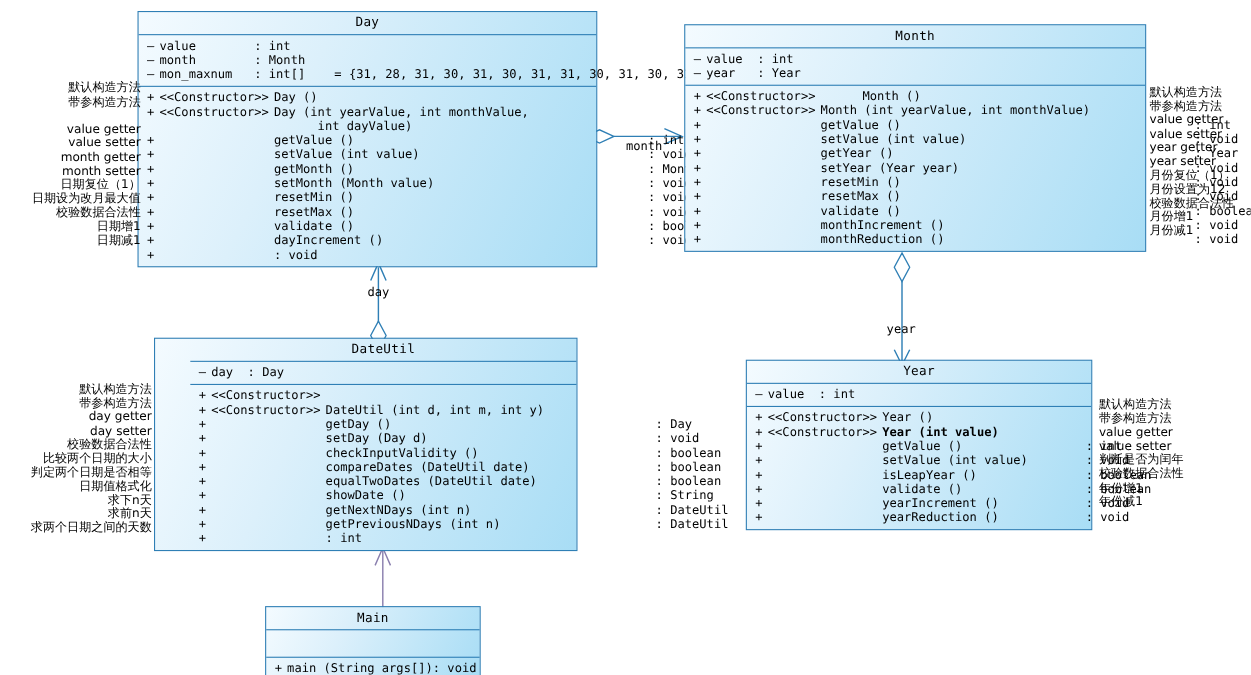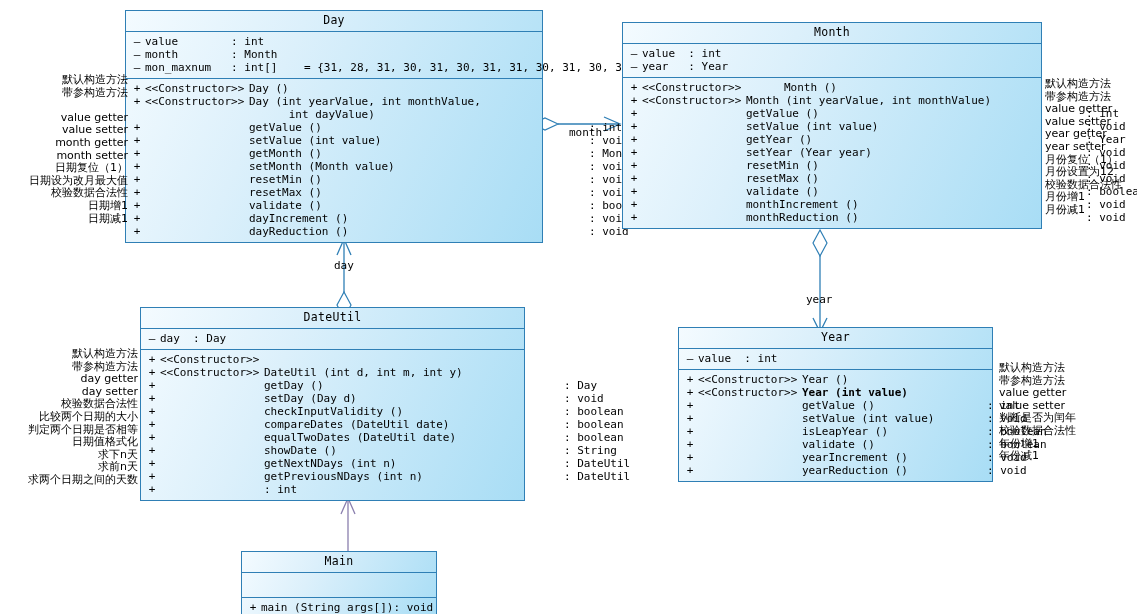--- a/index.html
+++ b/index.html
@@ -121,21 +121,21 @@
         <div class="uml-row"><span class="vis">+</span><span class="stereo">&lt;&lt;Constructor&gt;&gt;</span><span class="sig" style="flex: 0 0 340px;">Day (int yearValue, int monthValue,</span></div>
         <div class="uml-row row-cont"><span class="vis"></span><span class="stereo"></span><span class="sig" style="flex: 0 0 340px;">      int dayValue)</span></div>
         <div class="uml-row"><span class="vis">+</span><span class="stereo"></span><span class="sig" style="flex: 0 0 340px;">getValue ()</span><span class="ret">: int</span></div>
         <div class="uml-row"><span class="vis">+</span><span class="stereo"></span><span class="sig" style="flex: 0 0 340px;">setValue (int value)</span><span class="ret">: void</span></div>
         <div class="uml-row"><span class="vis">+</span><span class="stereo"></span><span class="sig" style="flex: 0 0 340px;">getMonth ()</span><span class="ret">: Month</span></div>
         <div class="uml-row"><span class="vis">+</span><span class="stereo"></span><span class="sig" style="flex: 0 0 340px;">setMonth (Month value)</span><span class="ret">: void</span></div>
         <div class="uml-row"><span class="vis">+</span><span class="stereo"></span><span class="sig" style="flex: 0 0 340px;">resetMin ()</span><span class="ret">: void</span></div>
         <div class="uml-row"><span class="vis">+</span><span class="stereo"></span><span class="sig" style="flex: 0 0 340px;">resetMax ()</span><span class="ret">: void</span></div>
         <div class="uml-row"><span class="vis">+</span><span class="stereo"></span><span class="sig" style="flex: 0 0 340px;">validate ()</span><span class="ret">: boolean</span></div>
         <div class="uml-row"><span class="vis">+</span><span class="stereo"></span><span class="sig" style="flex: 0 0 340px;">dayIncrement ()</span><span class="ret">: void</span></div>
-        <div class="uml-row"><span class="vis">+</span><span class="stereo"></span><span class="sig" style="flex: 0 0 340px;">dayReduction ()</span><span class="ret">: void</span></div>
+        <div class="uml-row"><span class="vis">+</span><span class="stereo"></span><span class="ret">: void</span></div>
       </div>
   </div>
 
   <div class="uml-class" id="class-month" style="left:622px; top:22px; width:420px;">
     <div class="uml-title">Month</div>
     <div class="uml-compartment">
         <div class="uml-row"><span class="vis">–</span><span class="sig">value  : int</span></div>
         <div class="uml-row"><span class="vis">–</span><span class="sig">year   : Year</span></div>
       </div>
     <div class="uml-compartment">
@@ -146,21 +146,21 @@
         <div class="uml-row"><span class="vis">+</span><span class="stereo"></span><span class="sig" style="flex: 0 0 340px;">getYear ()</span><span class="ret">: Year</span></div>
         <div class="uml-row"><span class="vis">+</span><span class="stereo"></span><span class="sig" style="flex: 0 0 340px;">setYear (Year year)</span><span class="ret">: void</span></div>
         <div class="uml-row"><span class="vis">+</span><span class="stereo"></span><span class="sig" style="flex: 0 0 340px;">resetMin ()</span><span class="ret">: void</span></div>
         <div class="uml-row"><span class="vis">+</span><span class="stereo"></span><span class="sig" style="flex: 0 0 340px;">resetMax ()</span><span class="ret">: void</span></div>
         <div class="uml-row"><span class="vis">+</span><span class="stereo"></span><span class="sig" style="flex: 0 0 340px;">validate ()</span><span class="ret">: boolean</span></div>
         <div class="uml-row"><span class="vis">+</span><span class="stereo"></span><span class="sig" style="flex: 0 0 340px;">monthIncrement ()</span><span class="ret">: void</span></div>
         <div class="uml-row"><span class="vis">+</span><span class="stereo"></span><span class="sig" style="flex: 0 0 340px;">monthReduction ()</span><span class="ret">: void</span></div>
       </div>
   </div>
 
-  <div class="uml-class" id="class-dateutil" style="left:140px; top:307px; width:385px;">
+  <div class="uml-class" id="class-dateutil" style="left:140px; top:307px; width:385px;padding-left:32px;">
     <div class="uml-title">DateUtil</div>
     <div class="uml-compartment">
         <div class="uml-row"><span class="vis">–</span><span class="sig">day  : Day</span></div>
       </div>
     <div class="uml-compartment">
         <div class="uml-row"><span class="vis">+</span><span class="stereo">&lt;&lt;Constructor&gt;&gt;</span></div>
         <div class="uml-row"><span class="vis">+</span><span class="stereo">&lt;&lt;Constructor&gt;&gt;</span><span class="sig" style="flex: 0 0 300px;">DateUtil (int d, int m, int y)</span></div>
         <div class="uml-row"><span class="vis">+</span><span class="stereo"></span><span class="sig" style="flex: 0 0 300px;">getDay ()</span><span class="ret">: Day</span></div>
         <div class="uml-row"><span class="vis">+</span><span class="stereo"></span><span class="sig" style="flex: 0 0 300px;">setDay (Day d)</span><span class="ret">: void</span></div>
         <div class="uml-row"><span class="vis">+</span><span class="stereo"></span><span class="sig" style="flex: 0 0 300px;">checkInputValidity ()</span><span class="ret">: boolean</span></div>

